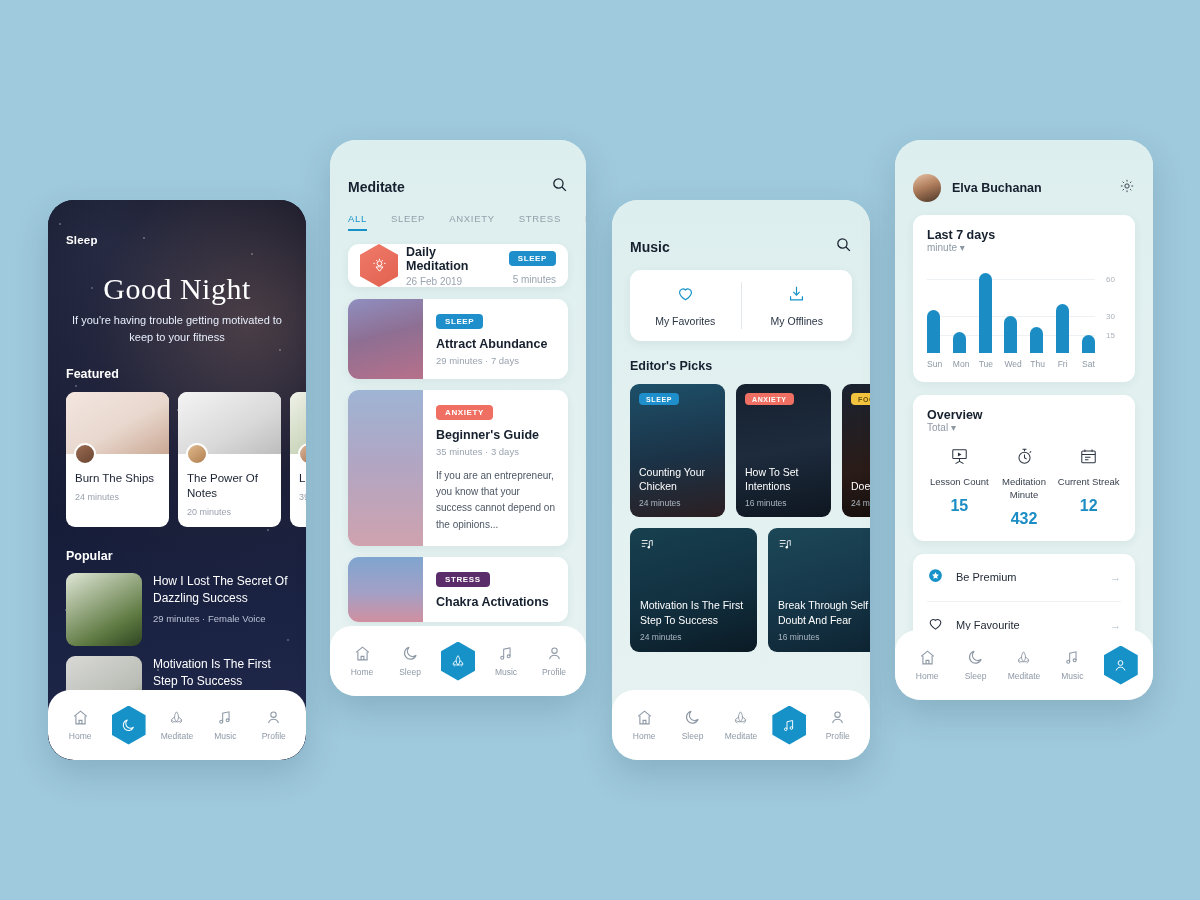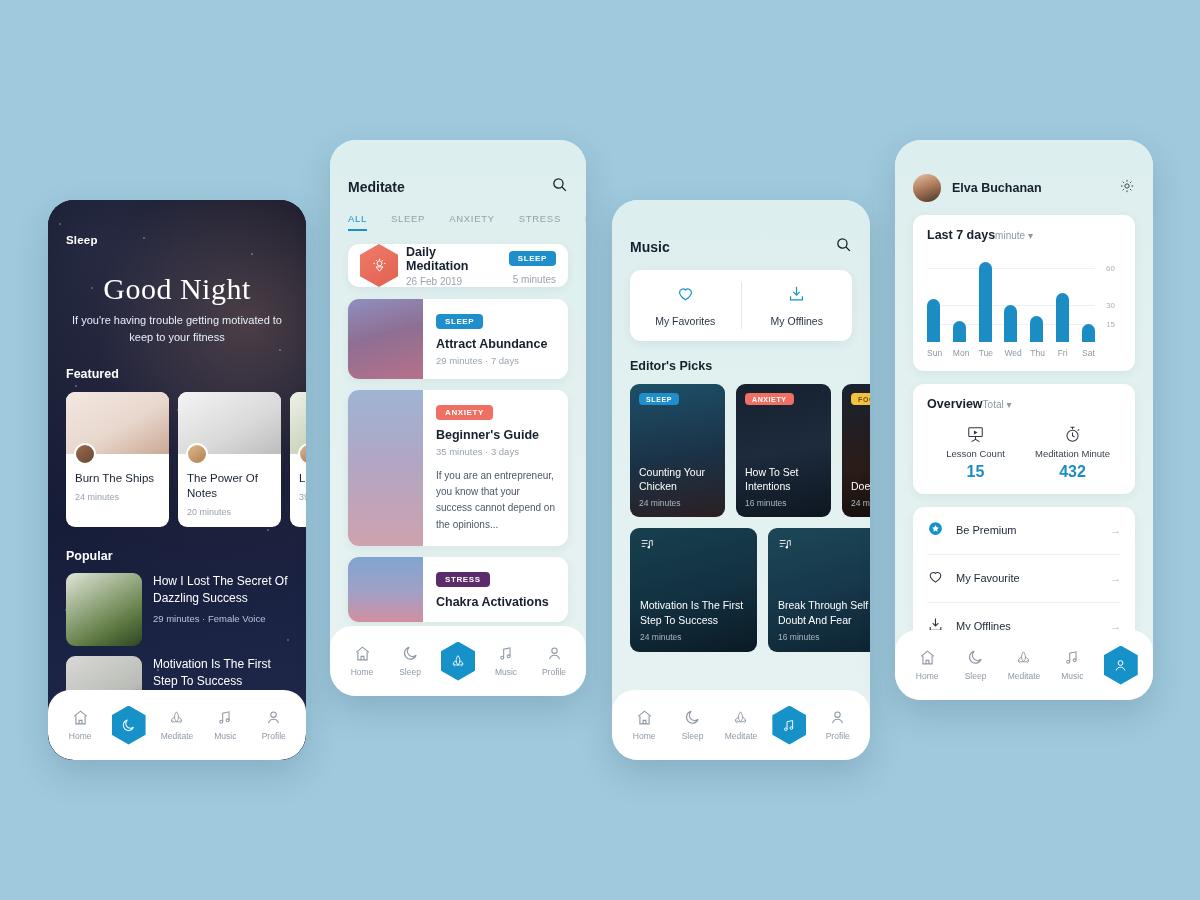--- a/index.html
+++ b/index.html
@@ -159,33 +159,33 @@
   .pl-min { font-size:8.5px; color:#a9b6c1; margin-top:5px; }
 
   
   #phone-profile { left: 895px; top: 140px; width: 258px; height: 560px; }
   .prof-head { display:flex; align-items:center; gap:11px; padding: 34px 18px 0 18px; }
   .avatar-lg { width:28px; height:28px; border-radius:50%;
     background:linear-gradient(160deg,#e7c3a5 0%, #b07e5d 45%, #4a3526 100%); flex:0 0 28px; }
   .prof-name { font-size:12.5px; font-weight:700; color:#16202e; flex:1; }
   .panel { margin: 13px 18px 0 18px; background:#fff; border-radius:11px;
            box-shadow:0 3px 10px rgba(40,70,90,.07); padding: 13px 14px; }
-  .panel-head { display:flex; align-items:baseline; justify-content:flex-start; }
+  .panel-head { display:flex; align-items:baseline; justify-content:flex-end;flex-direction:column; }
   .panel-title { font-size:12.5px; font-weight:700; color:#16202e; }
   .panel-sel { font-size:10px; color:#8d98a4; }
   .chart { position:relative; height:86px; margin-top:14px; padding-right:26px; }
   .gridline { position:absolute; left:0; right:26px; height:1px; background:#edf1f3; }
   .ytick { position:absolute; right:6px; font-size:8px; color:#a9b2bb; transform:translateY(-50%); }
   .bars { position:absolute; left:0; right:26px; bottom:0; top:0; display:flex; align-items:flex-end;
           justify-content:space-between; }
   .bar { width:13px; background:#1b8dc4; border-radius:7px 7px 0 0; }
   .xlabels { display:flex; justify-content:space-between; padding-right:26px; margin-top:6px; }
   .xlabels span { width:13px; font-size:8.5px; color:#8d98a4; text-align:center; }
   .ov-row { display:flex; margin-top:14px; }
-  .ov-cell { flex:1; display:flex; flex-direction:column; align-items:center; gap:0; }
+  .ov-cell { flex:1; display:flex; flex-direction:column; align-items:center; gap:6px; }
   .ov-lbl { font-size:9.5px; color:#39424f; text-align:center; line-height:1.35; }
   .ov-val { font-size:16px; color:#1b8dc4; font-weight:700; margin-top:2px; }
   .menu { margin: 13px 18px 0 18px; background:#fff; border-radius:11px;
           box-shadow:0 3px 10px rgba(40,70,90,.07); padding: 0 14px; }
   .menu-row { display:flex; align-items:center; gap:12px; padding: 13px 0; border-bottom:1px solid #eef2f4; }
   .menu-row:last-child { border-bottom:none; }
   .menu-lbl { flex:1; font-size:11px; color:#222b38; }
   .menu-arrow { font-size:11px; color:#b3bcc5; }
 </style>
 </head>
@@ -604,20 +604,28 @@
           </div>
           <div class="ov-cell">
             <span><svg width="19" height="19" viewBox="0 0 24 24" fill="none" stroke="#2b3440" stroke-width="1.3">
                   <circle cx="12" cy="13.5" r="7"></circle>
                   <path d="M12 9.5v4l2.6 1.6"></path>
                   <path d="M9.5 2.8h5M12 2.8v2.6M18.6 7.2l1.7-1.7"></path>
                 </svg></span>
             <span class="ov-lbl">Meditation Minute</span>
             <span class="ov-val">432</span>
           </div>
+          <div class="ov-cell">
+            <span><svg width="19" height="19" viewBox="0 0 24 24" fill="none" stroke="#2b3440" stroke-width="1.3">
+                  <rect x="3.5" y="5" width="17" height="15" rx="1.4"></rect>
+                  <path d="M3.5 9.5h17M7.5 3v3.4M16.5 3v3.4M7.5 13h7M7.5 16.2h4.5"></path>
+                </svg></span>
+            <span class="ov-lbl">Current Streak</span>
+            <span class="ov-val">12</span>
+          </div>
         </div>
       </div>
 
       <div class="menu">
         <div class="menu-row">
           <span><svg width="17" height="17" viewBox="0 0 24 24">
                 <circle cx="12" cy="12" r="9" fill="#1692c9"></circle>
                 <path d="M12 7.2l1.5 3.1 3.4.5-2.5 2.4.6 3.4-3-1.6-3 1.6.6-3.4-2.5-2.4 3.4-.5z" fill="#fff"></path>
               </svg></span>
           <span class="menu-lbl">Be Premium</span>

